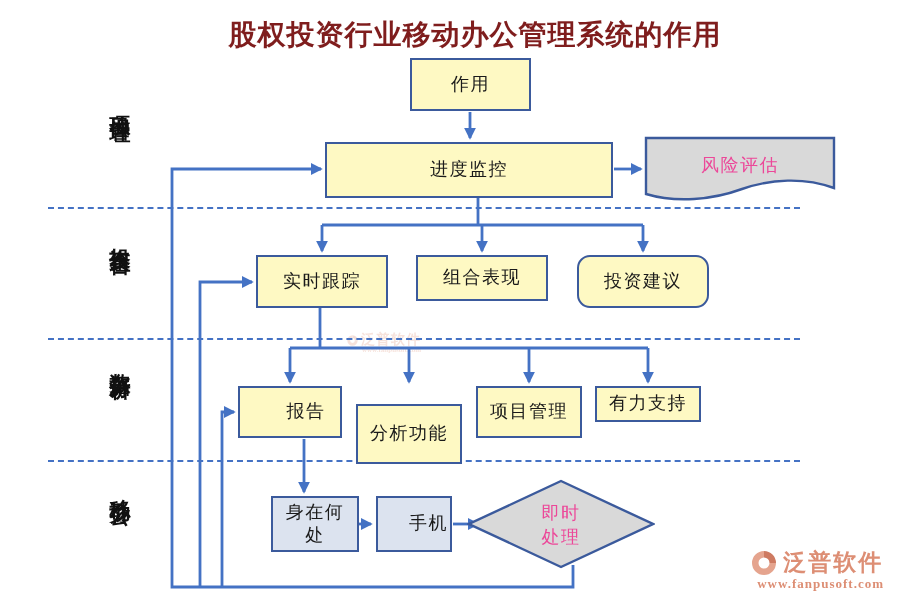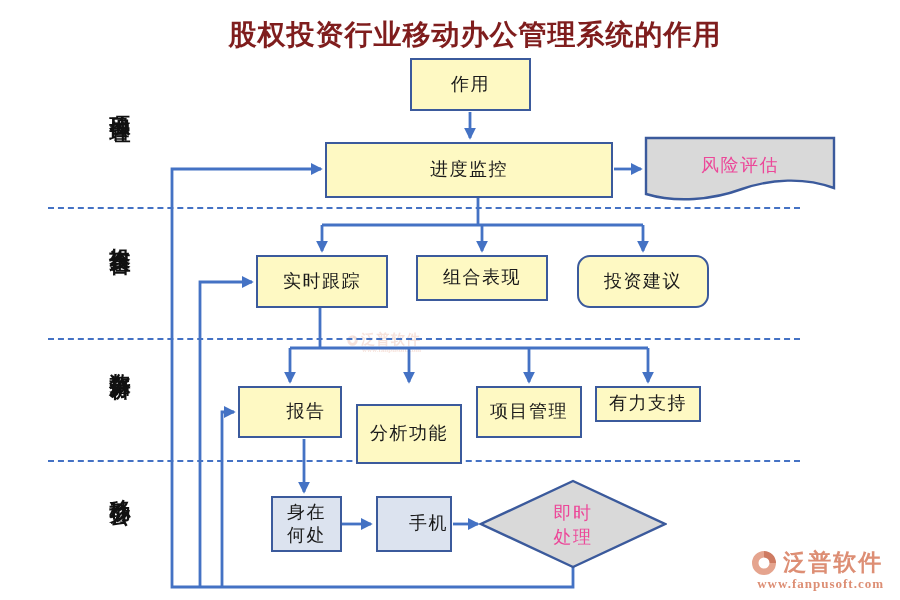--- a/index.html
+++ b/index.html
@@ -40,26 +40,26 @@
   .node.alt{background:#DCE3EF;padding-left:29px;}
   #n-role     {left:410px; top:58px;  width:121px; height:53px;}
   #n-progress {left:325px; top:142px; width:288px; height:56px;}
   #n-tracking {left:256px; top:255px; width:132px; height:53px;}
   #n-portfolio{left:416px; top:255px; width:132px; height:46px;}
   #n-advice   {left:577px; top:255px; width:132px; height:53px;border-radius:13px;}
   #n-report   {left:238px; top:386px; width:104px; height:52px;padding-left:32px;}
   #n-analysis {left:356px; top:386px; width:106px; height:60px;margin-top:18px;}
   #n-decision {left:476px; top:386px; width:106px; height:52px;}
   #n-support  {left:595px; top:386px; width:106px; height:36px;}
-  #n-location {left:271px; top:496px; width:71px;  height:56px; padding:0 10px;}
+  #n-location {left:271px; top:496px; width:88px;  height:56px; padding:0 10px;}
   #n-phone    {left:376px; top:496px; width:76px;  height:56px;}
   
   .shape{position:absolute; z-index:3;}
   #n-risk   {left:644px; top:136px; width:192px; height:72px;}
-  #n-instant{left:479px; top:479px; width:188px; height:90px;}
+  #n-instant{left:467px; top:479px; width:188px; height:90px;}
   .shape .shape-label{
     position:absolute; left:0; right:0; text-align:center;
     font-size:18px; color:#ec4899; letter-spacing:1.5px; line-height:1.35;
   }
   #n-risk .shape-label{top:17px;}
   #n-instant .shape-label{top:22px; left:50%; width:48px; margin-left:-24px;}
   
   #wm{
     position:absolute; right:16px; bottom:8px; z-index:4;
     color:#DD8E74; text-align:left;

